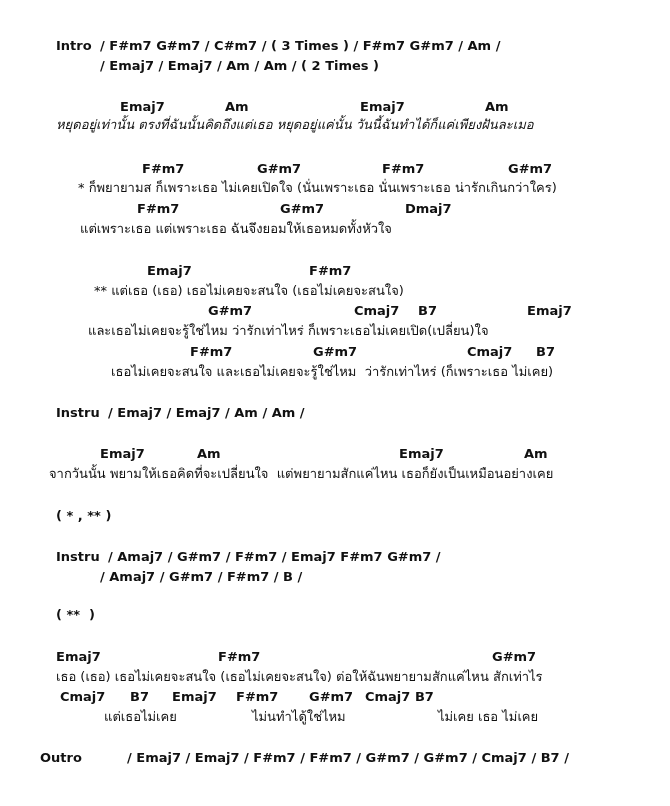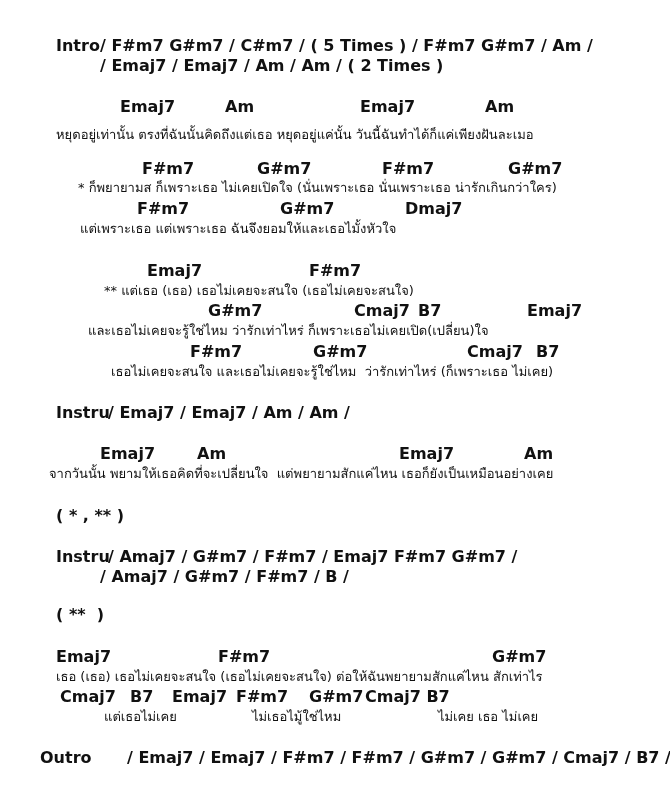--- a/index.html
+++ b/index.html
@@ -12,57 +12,57 @@
       height: 806px;
       position: relative;
       overflow: hidden;
       color: #111111;
       font-family: "DejaVu Sans", sans-serif;
     }
     .ln {
       position: absolute;
       white-space: pre;
       line-height: 18px;
-      font-size: 16px;
+      font-size: 13px;
     }
     .b {
       font-weight: bold;
     }
     .lyr {
       font-size: 13px;
       font-weight: normal;
     }
   </style>
 </head>
 <body>
 
 <div class="ln b" style="left:56px;top:37px;">Intro</div>
-<div class="ln b" style="left:100px;top:37px;">/ F#m7 G#m7 / C#m7 / ( 5 Times ) / F#m7 G#m7 / Am /</div>
+<div class="ln b" style="left:100px;top:37px;">/ F#m7 G#m7 / C#m7 / ( 3 Times ) / F#m7 G#m7 / Am /</div>
 <div class="ln b" style="left:100px;top:57px;">/ Emaj7 / Emaj7 / Am / Am / ( 2 Times )</div>
 
 <div class="ln b" style="left:120px;top:98px;">Emaj7</div>
 <div class="ln b" style="left:225px;top:98px;">Am</div>
 <div class="ln b" style="left:360px;top:98px;">Emaj7</div>
 <div class="ln b" style="left:485px;top:98px;">Am</div>
-<div class="ln lyr" style="left:56px;top:126px;">หยุดอยู่เท่านั้น ตรงที่ฉันนั้นคิดถึงแต่เธอ หยุดอยู่แค่นั้น วันนี้ฉันทำได้ก็แค่เพียงฝันละเมอ</div>
+<div class="ln lyr" style="left:56px;top:116px;font-style:italic;">หยุดอยู่เท่านั้น ตรงที่ฉันนั้นคิดถึงแต่เธอ หยุดอยู่แค่นั้น วันนี้ฉันทำได้ก็แค่เพียงฝันละเมอ</div>
 
 <div class="ln b" style="left:142px;top:160px;">F#m7</div>
 <div class="ln b" style="left:257px;top:160px;">G#m7</div>
 <div class="ln b" style="left:382px;top:160px;">F#m7</div>
 <div class="ln b" style="left:508px;top:160px;">G#m7</div>
 <div class="ln lyr" style="left:78px;top:179px;">* ก็พยายามส ก็เพราะเธอ ไม่เคยเปิดใจ (นั่นเพราะเธอ นั่นเพราะเธอ น่ารักเกินกว่าใคร)</div>
 
 <div class="ln b" style="left:137px;top:200px;">F#m7</div>
 <div class="ln b" style="left:280px;top:200px;">G#m7</div>
 <div class="ln b" style="left:405px;top:200px;">Dmaj7</div>
-<div class="ln lyr" style="left:80px;top:220px;">แต่เพราะเธอ แต่เพราะเธอ ฉันจึงยอมให้และเธอไมั้งหัวใจ</div>
+<div class="ln lyr" style="left:80px;top:220px;">แต่เพราะเธอ แต่เพราะเธอ ฉันจึงยอมให้เธอหมดทั้งหัวใจ</div>
 
 <div class="ln b" style="left:147px;top:262px;">Emaj7</div>
 <div class="ln b" style="left:309px;top:262px;">F#m7</div>
-<div class="ln lyr" style="left:104px;top:282px;">** แต่เธอ (เธอ) เธอไม่เคยจะสนใจ (เธอไม่เคยจะสนใจ)</div>
+<div class="ln lyr" style="left:94px;top:282px;">** แต่เธอ (เธอ) เธอไม่เคยจะสนใจ (เธอไม่เคยจะสนใจ)</div>
 
 <div class="ln b" style="left:208px;top:302px;">G#m7</div>
 <div class="ln b" style="left:354px;top:302px;">Cmaj7</div>
 <div class="ln b" style="left:418px;top:302px;">B7</div>
 <div class="ln b" style="left:527px;top:302px;">Emaj7</div>
 <div class="ln lyr" style="left:88px;top:322px;">และเธอไม่เคยจะรู้ใช่ไหม ว่ารักเท่าไหร่ ก็เพราะเธอไม่เคยเปิด(เปลี่ยน)ใจ</div>
 
 <div class="ln b" style="left:190px;top:343px;">F#m7</div>
 <div class="ln b" style="left:313px;top:343px;">G#m7</div>
 <div class="ln b" style="left:467px;top:343px;">Cmaj7</div>
@@ -91,17 +91,17 @@
 <div class="ln b" style="left:492px;top:648px;">G#m7</div>
 <div class="ln lyr" style="left:56px;top:668px;">เธอ (เธอ) เธอไม่เคยจะสนใจ (เธอไม่เคยจะสนใจ) ต่อให้ฉันพยายามสักแค่ไหน สักเท่าไร</div>
 
 <div class="ln b" style="left:60px;top:688px;">Cmaj7</div>
 <div class="ln b" style="left:130px;top:688px;">B7</div>
 <div class="ln b" style="left:172px;top:688px;">Emaj7</div>
 <div class="ln b" style="left:236px;top:688px;">F#m7</div>
 <div class="ln b" style="left:309px;top:688px;">G#m7</div>
 <div class="ln b" style="left:365px;top:688px;">Cmaj7 B7</div>
 <div class="ln lyr" style="left:104px;top:708px;">แต่เธอไม่เคย</div>
-<div class="ln lyr" style="left:252px;top:708px;">ไม่เธอไมู้ใช่ไหม</div>
+<div class="ln lyr" style="left:252px;top:708px;">ไม่นทำไดู้ใช่ไหม</div>
 <div class="ln lyr" style="left:438px;top:708px;">ไม่เคย เธอ ไม่เคย</div>
 
 <div class="ln b" style="left:40px;top:749px;">Outro</div>
 <div class="ln b" style="left:103px;top:749px;margin-left:24px;">/ Emaj7 / Emaj7 / F#m7 / F#m7 / G#m7 / G#m7 / Cmaj7 / B7 /</div>
 
 </body></html>

